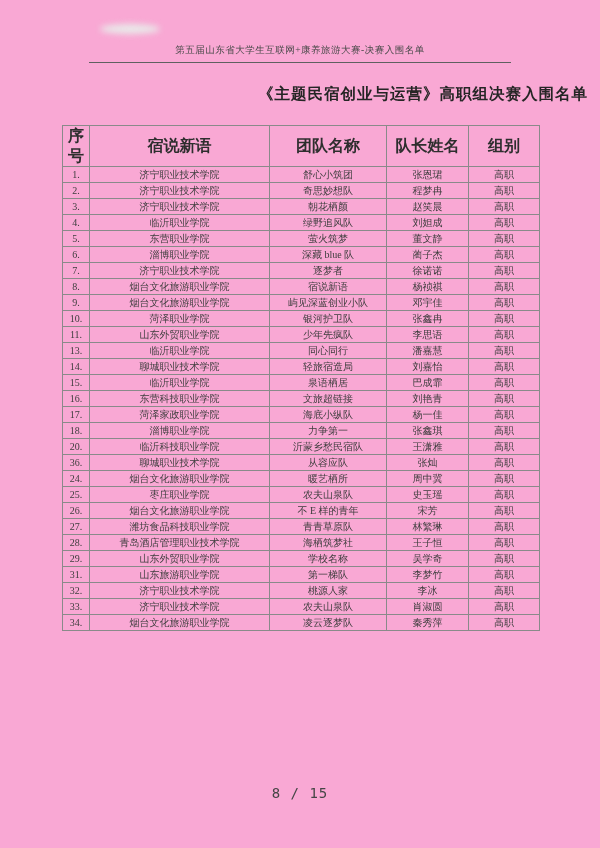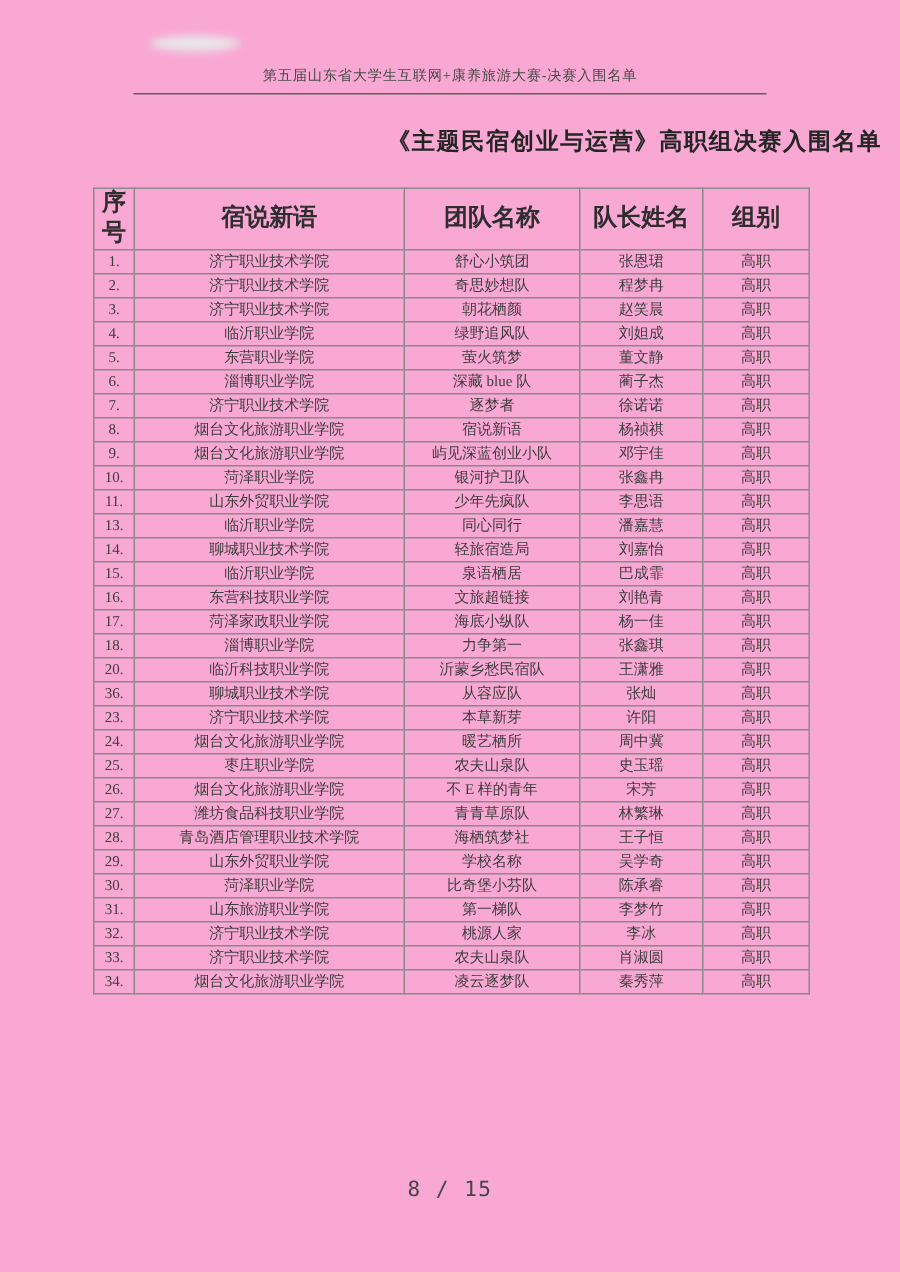--- a/index.html
+++ b/index.html
@@ -227,27 +227,20 @@
           <td>高职</td>
         </tr>
         <tr>
           <td>36.</td>
           <td>聊城职业技术学院</td>
           <td>从容应队</td>
           <td>张灿</td>
           <td>高职</td>
         </tr>
         <tr>
-          <td>23.</td>
-          <td>济宁职业技术学院</td>
-          <td>本草新芽</td>
-          <td>许阳</td>
-          <td>高职</td>
-        </tr>
-        <tr>
           <td>24.</td>
           <td>烟台文化旅游职业学院</td>
           <td>暖艺栖所</td>
           <td>周中冀</td>
           <td>高职</td>
         </tr>
         <tr>
           <td>25.</td>
           <td>枣庄职业学院</td>
           <td>农夫山泉队</td>
@@ -276,27 +269,20 @@
           <td>高职</td>
         </tr>
         <tr>
           <td>29.</td>
           <td>山东外贸职业学院</td>
           <td>学校名称</td>
           <td>吴学奇</td>
           <td>高职</td>
         </tr>
         <tr>
-          <td>30.</td>
-          <td>菏泽职业学院</td>
-          <td>比奇堡小芬队</td>
-          <td>陈承睿</td>
-          <td>高职</td>
-        </tr>
-        <tr>
           <td>31.</td>
           <td>山东旅游职业学院</td>
           <td>第一梯队</td>
           <td>李梦竹</td>
           <td>高职</td>
         </tr>
         <tr>
           <td>32.</td>
           <td>济宁职业技术学院</td>
           <td>桃源人家</td>

